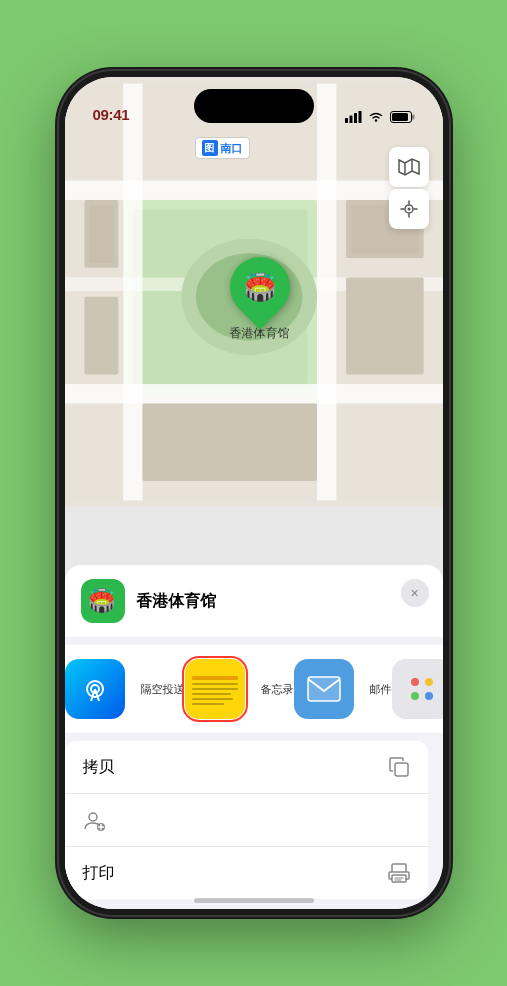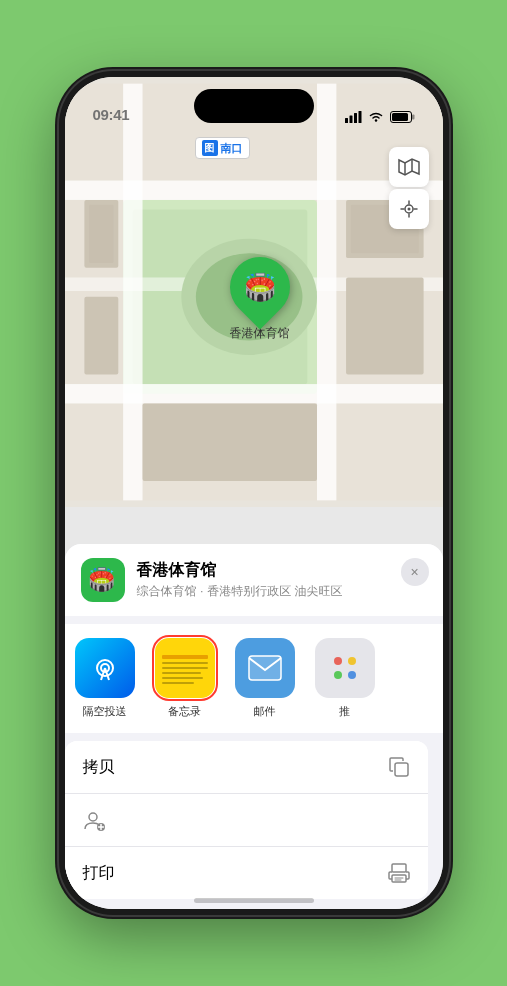--- a/index.html
+++ b/index.html
@@ -47,21 +47,21 @@
       position: absolute;
       top: 0;
       left: 0;
       right: 0;
       height: 54px;
       display: flex;
       align-items: flex-end;
       justify-content: space-between;
       padding: 0 28px 8px;
       z-index: 50;
-      color: #737373;
+      color: #7f1d1d;
       font-size: 15px;
       font-weight: 600;
     }
     .status-time {
       font-size: 15px;
       font-weight: 700;
       letter-spacing: -0.3px;
     }
     .status-icons {
       display: flex;
@@ -211,23 +211,22 @@
       padding: 14px 0;
       margin-top: 8px;
       display: flex;
       gap: 0;
       overflow-x: auto;
       scrollbar-width: none;
     }
     .share-row::-webkit-scrollbar { display: none; }
     .share-item {
       display: flex;
-      flex-direction: column;
-      align-items: center;
-      gap: 6px;
+      align-items: center;
+      gap: 16px;
       min-width: 80px;
       flex-shrink: 0;
     }
     .share-app-icon {
       width: 60px;
       height: 60px;
       border-radius: 14px;
       display: flex;
       align-items: center;
       justify-content: center;
@@ -390,21 +389,20 @@
     </div>
 
     <div class="bottom-sheet">
 
       <div class="venue-header">
         <div class="venue-icon">
           <span>🏟️</span>
         </div>
         <div class="venue-text">
           <div class="venue-name">香港体育馆</div>
-          <div class="venue-subtitle">综合体育馆 · 香港特别行政区 油尖旺区</div>
         </div>
         <div class="close-btn">×</div>
       </div>
 
       <div class="share-row">
 
         <div class="share-item">
           <div class="share-app-icon airdrop">
             <svg width="32" height="32" viewBox="0 0 32 32">
               <circle cx="16" cy="16" r="8" stroke="white" stroke-width="2" fill="none"></circle>

